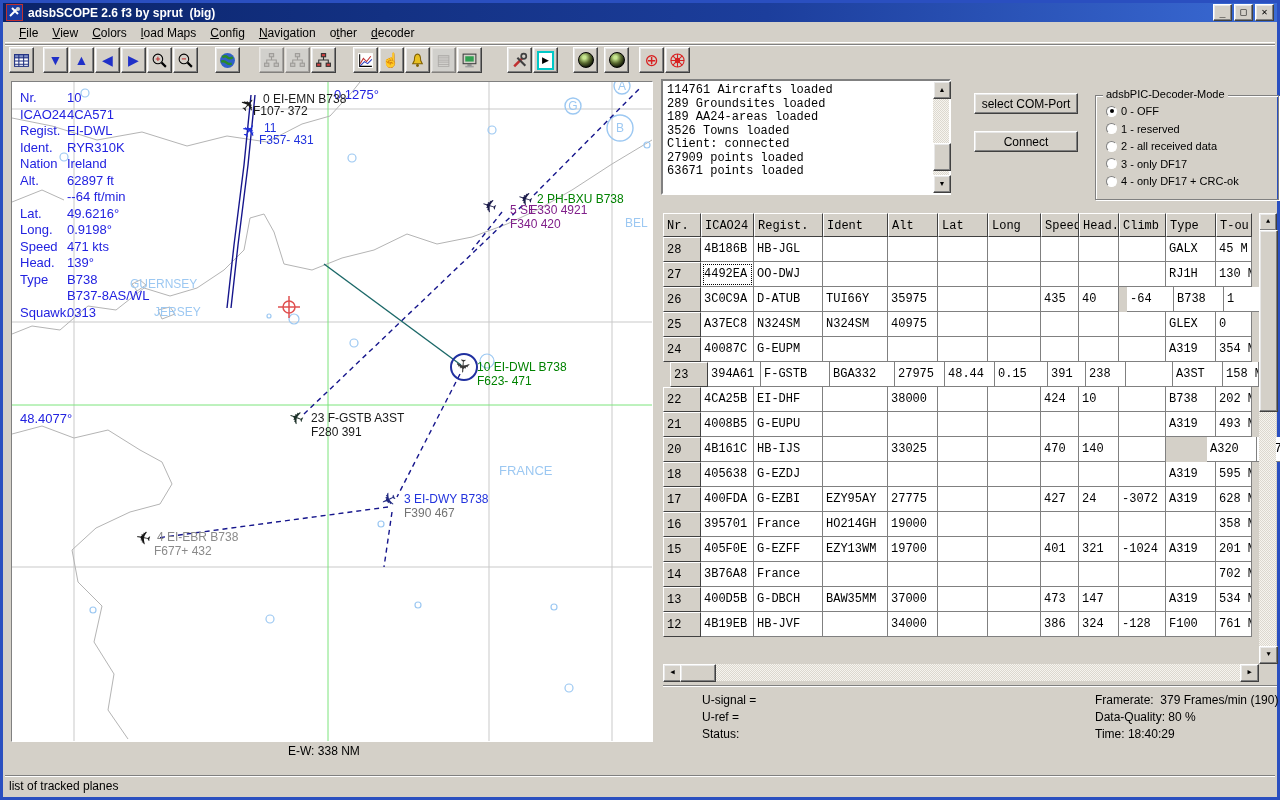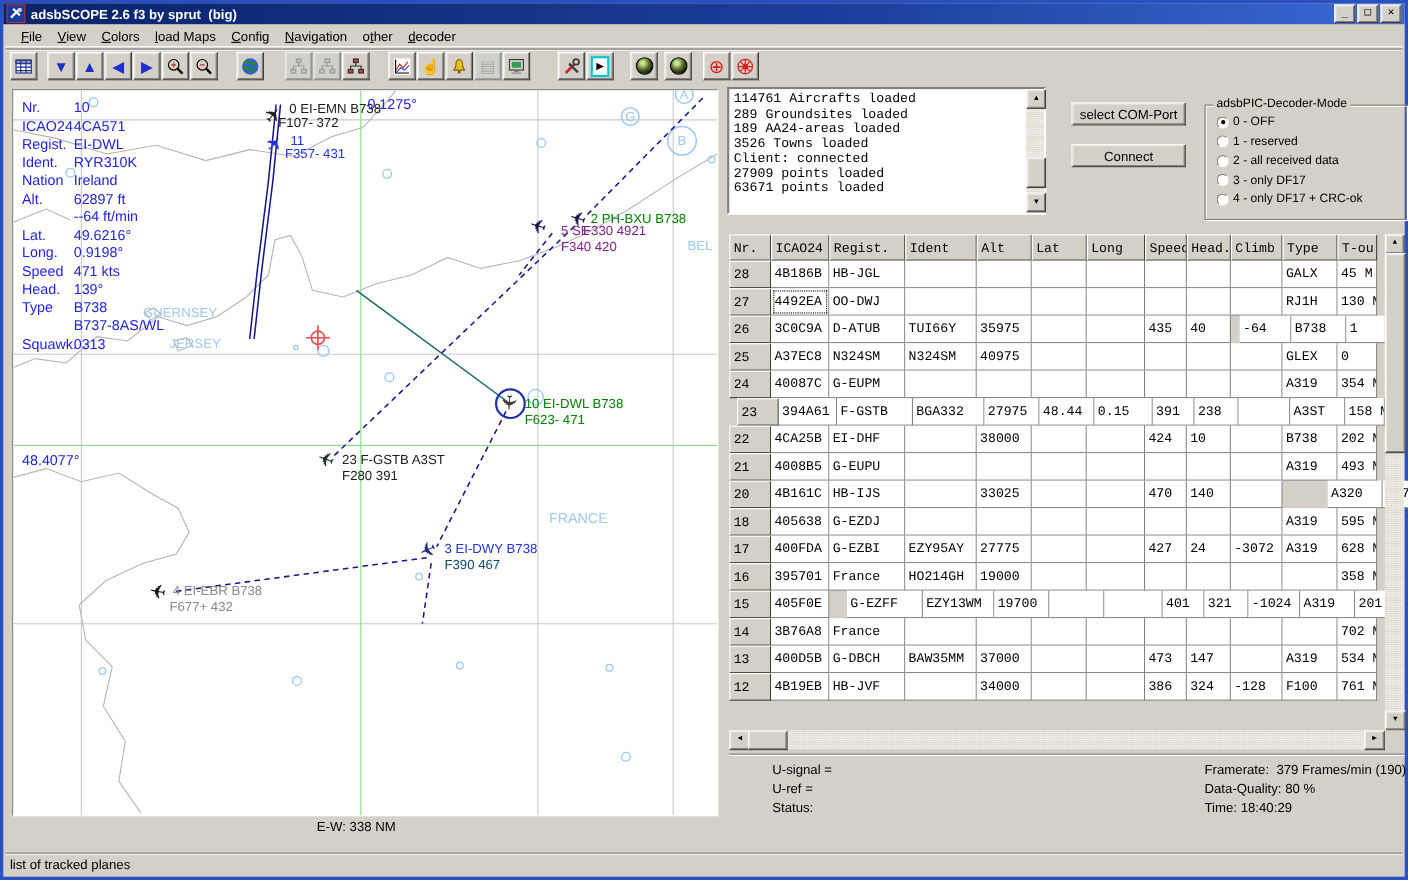--- a/index.html
+++ b/index.html
@@ -332,21 +332,21 @@
       <span class="maptext" style="left:498px;top:136px;color:#80208a;font-size:12px;">F340 420</span>
       <span class="selring" style="left:438px;top:271px;"></span>
       <span class="plane" style="left:443px;top:275px;color:#3a3a3a;transform:rotate(94deg);">✈</span>
       <span class="maptext" style="left:465px;top:279px;color:#008200;font-size:12px;">10 EI-DWL B738</span>
       <span class="maptext" style="left:465px;top:293px;color:#008200;font-size:12px;">F623- 471</span>
       <span class="plane" style="left:277px;top:326px;color:#1c3028;transform:rotate(200deg);">✈</span>
       <span class="maptext" style="left:299px;top:330px;color:#1a1a1a;font-size:12px;">23 F-GSTB A3ST</span>
       <span class="maptext" style="left:299px;top:344px;color:#1a1a1a;font-size:12px;">F280 391</span>
       <span class="plane" style="left:369px;top:408px;color:#202880;transform:rotate(155deg);">✈</span>
       <span class="maptext" style="left:392px;top:411px;color:#2233dd;font-size:12px;">3 EI-DWY B738</span>
-      <span class="maptext" style="left:392px;top:425px;color:#0c4a6e;font-size:12px;">F390 467</span>
+      <span class="maptext" style="left:392px;top:425px;color:#737373;font-size:12px;">F390 467</span>
       <span class="plane" style="left:124px;top:446px;color:#141414;transform:rotate(190deg);">✈</span>
       <span class="maptext" style="left:145px;top:449px;color:#8a8a8a;font-size:12px;">4 EI-EBR B738</span>
       <span class="maptext" style="left:142px;top:463px;color:#8a8a8a;font-size:12px;">F677+ 432</span>
       <div class="infopanel">
         <div class="inforow">
           <span class="inflabel">Nr.</span>
           <span>10</span>
         </div>
         <div class="inforow">
           <span class="inflabel">ICAO24</span>
@@ -628,21 +628,21 @@
         <div class="tcell dat" style="width: 53px;"></div>
         <div class="tcell dat" style="width: 38px;"></div>
         <div class="tcell dat" style="width: 40px;"></div>
         <div class="tcell dat" style="width: 47px;"></div>
         <div class="tcell dat" style="width: 50px;"></div>
         <div class="tcell dat" style="width: 36px;">358 M</div>
       </div>
       <div class="trow">
         <div class="tcell nr" style="width: 38px;">15</div>
         <div class="tcell dat" style="width: 53px;">405F0E</div>
-        <div class="tcell dat" style="width: 69px; margin-left: 16px;">G-EZFF</div>
+        <div class="tcell dat" style="width: 69px;">G-EZFF</div>
         <div class="tcell dat" style="width: 65px;">EZY13WM</div>
         <div class="tcell dat" style="width: 50px;">19700</div>
         <div class="tcell dat" style="width: 50px;"></div>
         <div class="tcell dat" style="width: 53px;"></div>
         <div class="tcell dat" style="width: 38px;">401</div>
         <div class="tcell dat" style="width: 40px;">321</div>
         <div class="tcell dat" style="width: 47px;">-1024</div>
         <div class="tcell dat" style="width: 50px;">A319</div>
         <div class="tcell dat" style="width: 36px;">201 M</div>
       </div>

